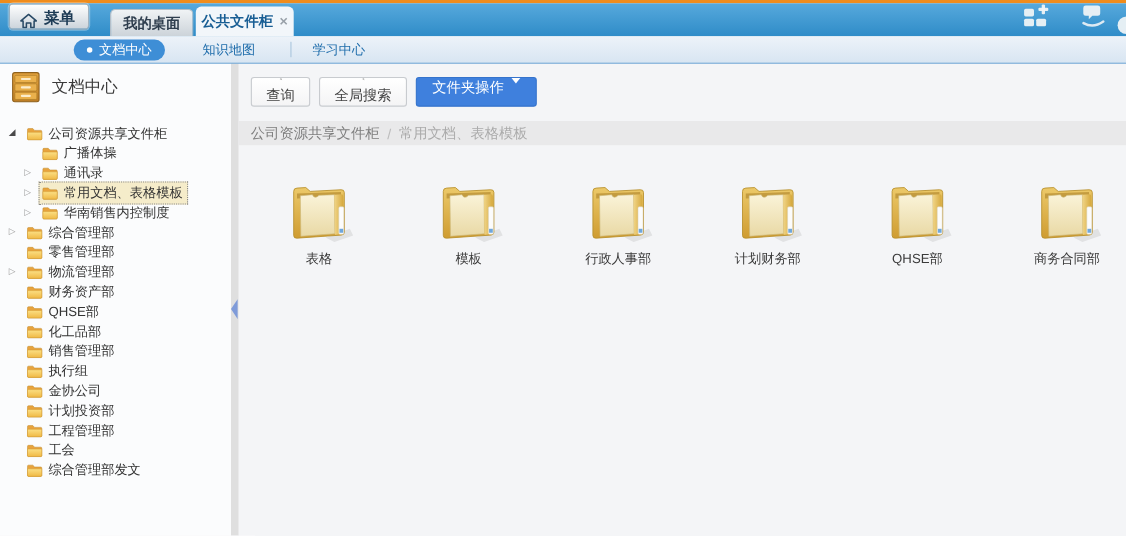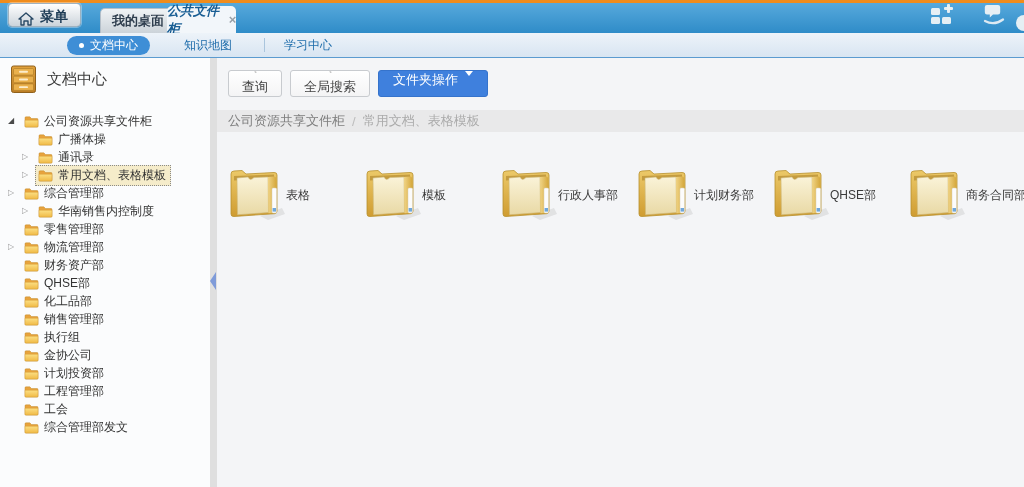--- a/index.html
+++ b/index.html
@@ -12,21 +12,21 @@
             background:linear-gradient(#57a9dc,#2f8cc8); }
   .menu-btn { position:absolute; left:8px; top:0; height:24px; padding:0 12px 0 9px;
             background:linear-gradient(#ffffff,#ccd4db); border:1px solid #9fb2c0; border-radius:4px;
             display:flex; align-items:flex-end; gap:6px; font-size:14px; font-weight:700; color:#1d3b55;
             box-shadow:0 0 0 1px rgba(255,255,255,.35); cursor:pointer;
             font-family:"Liberation Sans","DejaVu Sans",sans-serif;}
   .tab { position:absolute; bottom:0; display:flex; align-items:center; justify-content:center;
          gap:6px; border-radius:5px 5px 0 0; cursor:pointer; font-size:13px; font-weight:700; }
   .tab-inactive { left:100px; width:76px; height:25px;
          background:linear-gradient(#f0f3f5,#ccd3d9); color:#2f3e4e; border:1px solid #b4bfc9; border-bottom:none; }
-  .tab-active { left:167px; width:69px; height:27px; background:#f2f6fa; color:#195e94;font-style:italic; }
+  .tab-active { left:178px; width:89px; height:27px; background:#f2f6fa; color:#195e94; }
   .tab-close { font-size:13px; font-weight:700; color:#98a0a8; line-height:1; cursor:pointer; }
   .top-icons svg { position:absolute; top:0; }
   .icon-apps { left:930px; top:10px; position:absolute; }
   .icon-chat { left:982px; top:7px; position:absolute; }
   .icon-partial { position:absolute; left:1016px; top:12px; width:16px; height:16px;
                   background:#eef3f6; border-radius:50%; opacity:.95; }
 
   .subnav { position:absolute; left:0; top:33px; width:1024px; height:25px;
             background:linear-gradient(#edf3f9,#d8e5f2); border-bottom:1px solid #5b9bd0;
             display:flex; align-items:center; }
@@ -68,21 +68,21 @@
       font-family:"Liberation Sans","DejaVu Sans",sans-serif; }
   .caret { width:0; height:0; border-left:4px solid transparent; border-right:4px solid transparent; border-top:5px solid #fff; }
 
   .breadcrumb { position:absolute; left:0; top:52px; width:807px; height:22px; background:#e9e9ea;
       display:flex; align-items:center; padding-left:11px; font-size:13px; gap:7px; }
   .bc-parent { color:#7e7e7e; }
   .bc-sep { color:#bcbcbc; }
   .bc-current { color:#ababab; }
 
   .fgrid { position:absolute; left:5px; top:106px; display:flex; }
-  .fitem { width:136px; display:flex; flex-direction:row; align-items:center; cursor:pointer; }
+  .fitem { width:136px; display:flex; flex-direction:column; align-items:center; cursor:pointer; }
   .fitem svg { width:64px; height:58px; }
   .flabel { font-size:12px; color:#3a3a3a; margin-top:5px; white-space:nowrap; }
 </style>
 </head>
 <body>
 
 <svg width="0" height="0" style="position:absolute" aria-hidden="true">
   <defs>
     <linearGradient id="gBack" x1="0" y1="0" x2="0" y2="1">
       <stop offset="0" stop-color="#ecc969"></stop>
@@ -208,39 +208,39 @@
             <span class="arrow"></span>
             <span class="rowbody">
               <svg class="tree-folder" viewBox="0 0 16 14">
                 <path d="M1 3 Q1 2 2 2 L6.2 2 L8 3.8 L14 3.8 Q15 3.8 15 4.8 L15 12 Q15 13 14 13 L2 13 Q1 13 1 12 Z" fill="#e8a33d" stroke="#c08a2c" stroke-width="0.5"></path>
                 <path d="M1 5.6 L15 5.6 L15 12 Q15 13 14 13 L2 13 Q1 13 1 12 Z" fill="url(#gTree)" stroke="#d29a32" stroke-width="0.5"></path>
               </svg>
               <span>常用文档、表格模板</span>
             </span>
           </div>
 
+          <div class="trow lv1" data-arrow="collapsed">
+            <span class="arrow"></span>
+            <span class="rowbody">
+              <svg class="tree-folder" viewBox="0 0 16 14">
+                <path d="M1 3 Q1 2 2 2 L6.2 2 L8 3.8 L14 3.8 Q15 3.8 15 4.8 L15 12 Q15 13 14 13 L2 13 Q1 13 1 12 Z" fill="#e8a33d" stroke="#c08a2c" stroke-width="0.5"></path>
+                <path d="M1 5.6 L15 5.6 L15 12 Q15 13 14 13 L2 13 Q1 13 1 12 Z" fill="url(#gTree)" stroke="#d29a32" stroke-width="0.5"></path>
+              </svg>
+              <span>华南销售内控制度</span>
+            </span>
+          </div>
+
           <div class="trow lv0" data-arrow="collapsed">
             <span class="arrow"></span>
             <span class="rowbody">
               <svg class="tree-folder" viewBox="0 0 16 14">
                 <path d="M1 3 Q1 2 2 2 L6.2 2 L8 3.8 L14 3.8 Q15 3.8 15 4.8 L15 12 Q15 13 14 13 L2 13 Q1 13 1 12 Z" fill="#e8a33d" stroke="#c08a2c" stroke-width="0.5"></path>
                 <path d="M1 5.6 L15 5.6 L15 12 Q15 13 14 13 L2 13 Q1 13 1 12 Z" fill="url(#gTree)" stroke="#d29a32" stroke-width="0.5"></path>
               </svg>
               <span>综合管理部</span>
-            </span>
-          </div>
-
-          <div class="trow lv1" data-arrow="collapsed">
-            <span class="arrow"></span>
-            <span class="rowbody">
-              <svg class="tree-folder" viewBox="0 0 16 14">
-                <path d="M1 3 Q1 2 2 2 L6.2 2 L8 3.8 L14 3.8 Q15 3.8 15 4.8 L15 12 Q15 13 14 13 L2 13 Q1 13 1 12 Z" fill="#e8a33d" stroke="#c08a2c" stroke-width="0.5"></path>
-                <path d="M1 5.6 L15 5.6 L15 12 Q15 13 14 13 L2 13 Q1 13 1 12 Z" fill="url(#gTree)" stroke="#d29a32" stroke-width="0.5"></path>
-              </svg>
-              <span>华南销售内控制度</span>
             </span>
           </div>
 
           <div class="trow lv0" data-arrow="none">
             <span class="arrow"></span>
             <span class="rowbody">
               <svg class="tree-folder" viewBox="0 0 16 14">
                 <path d="M1 3 Q1 2 2 2 L6.2 2 L8 3.8 L14 3.8 Q15 3.8 15 4.8 L15 12 Q15 13 14 13 L2 13 Q1 13 1 12 Z" fill="#e8a33d" stroke="#c08a2c" stroke-width="0.5"></path>
                 <path d="M1 5.6 L15 5.6 L15 12 Q15 13 14 13 L2 13 Q1 13 1 12 Z" fill="url(#gTree)" stroke="#d29a32" stroke-width="0.5"></path>
               </svg>

